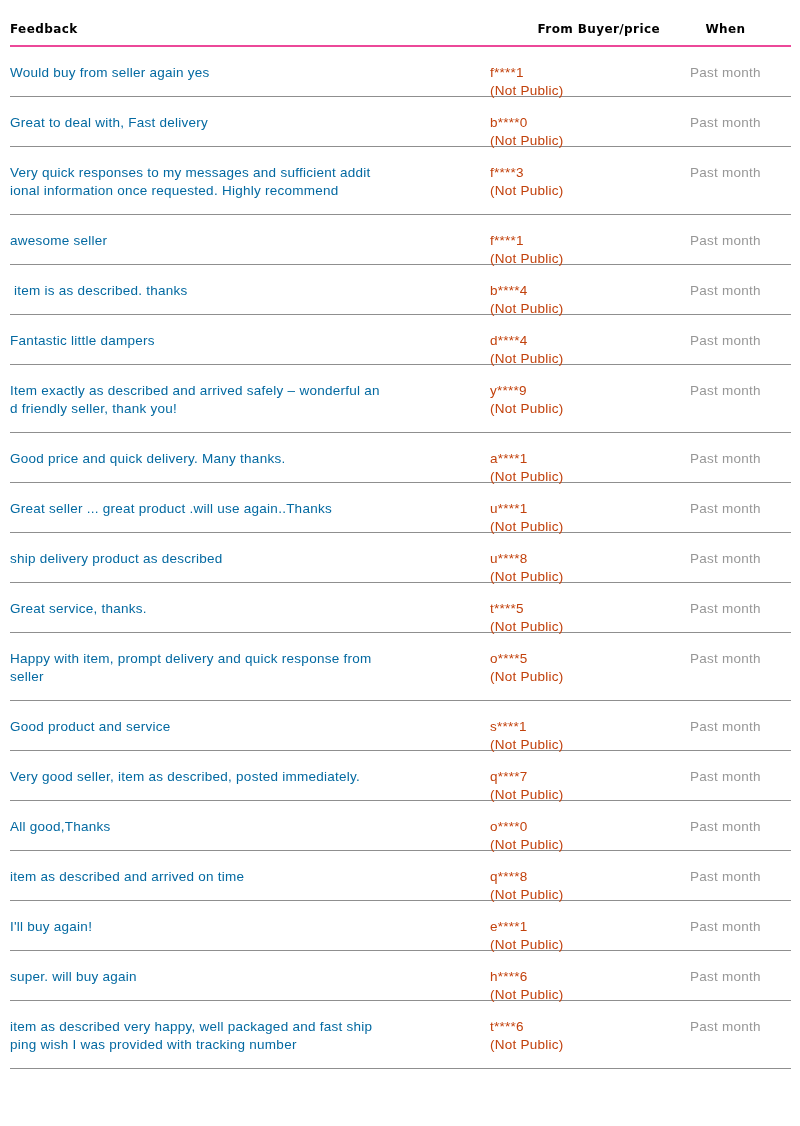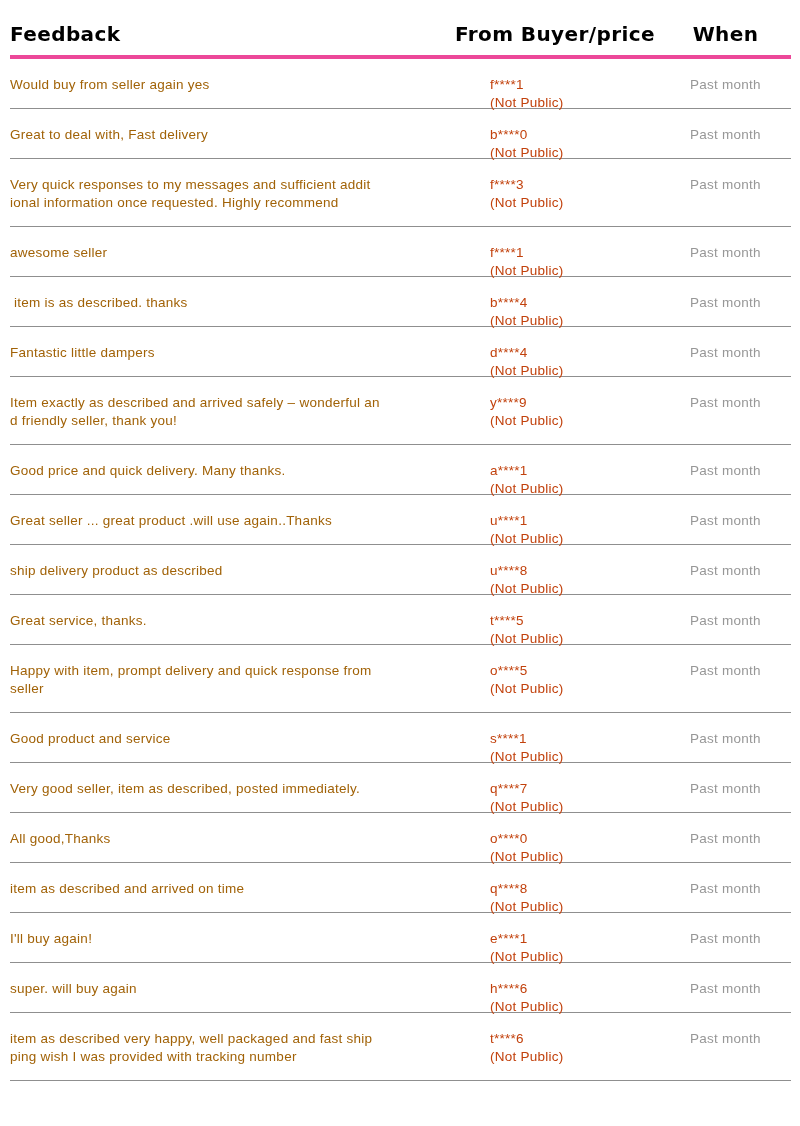--- a/index.html
+++ b/index.html
@@ -20,42 +20,42 @@
     width: 781px;
     border-collapse: collapse;
     table-layout: fixed;
   }
   col.c1 { width: 440px; }
   col.c2 { width: 210px; }
   col.c3 { width: 131px; }
 
   th {
     font-family: "DejaVu Sans", "Liberation Sans", sans-serif;
-    font-size: 20px;
+    font-size: 12px;
     font-weight: bold;
     color: #000000;
     letter-spacing: 0.4px;
     padding: 8px 0 9px 0;
-    border-bottom: 4px solid #ec4899;
+    border-bottom: 2px solid #ec4899;
     vertical-align: bottom;
   }
   th.h-feedback { text-align: left; }
-  th.h-buyer    { text-align: center; }
+  th.h-buyer    { text-align: right; }
   th.h-when     { }
 
   td {
     vertical-align: top;
     border-bottom: 1px solid #8f8f8f;
     font-size: 13.5px;
     line-height: 18px;
     letter-spacing: 0.25px;
     padding: 17px 0 14px 0;
   }
   td.c-feedback {
-    color: #a16207;
+    color: #0369a1;
     white-space: pre-wrap;
   }
   td.c-buyer {
     color: #c2410c;
     padding-left: 40px;
     padding-bottom: 0;
   }
   .buyer-lines {
     height: 18px;       
     overflow: visible;

